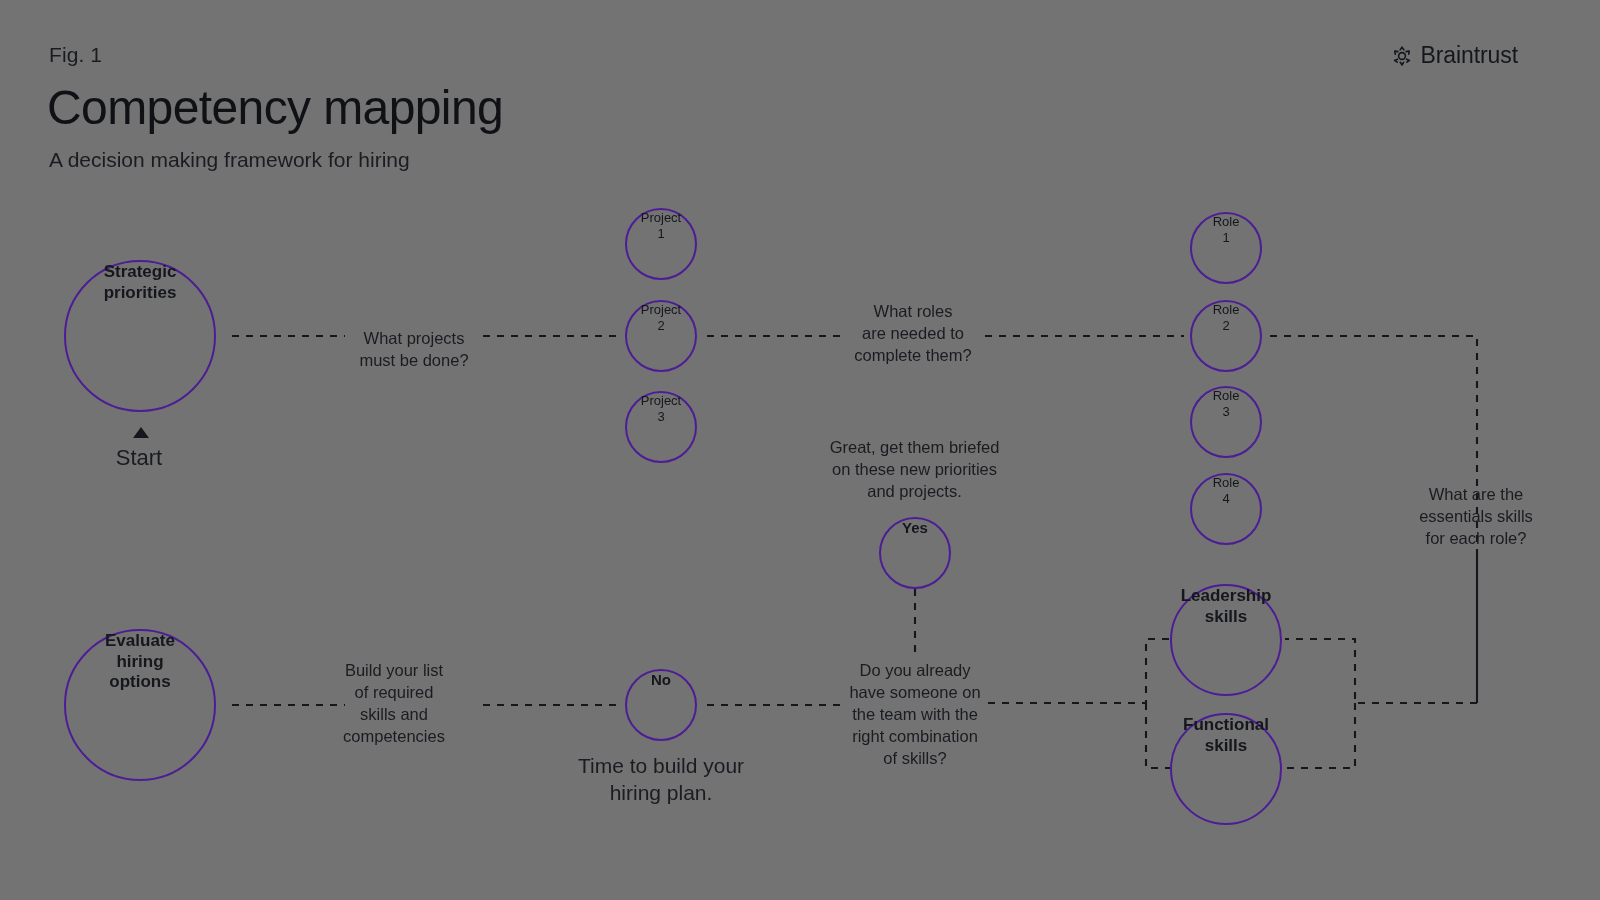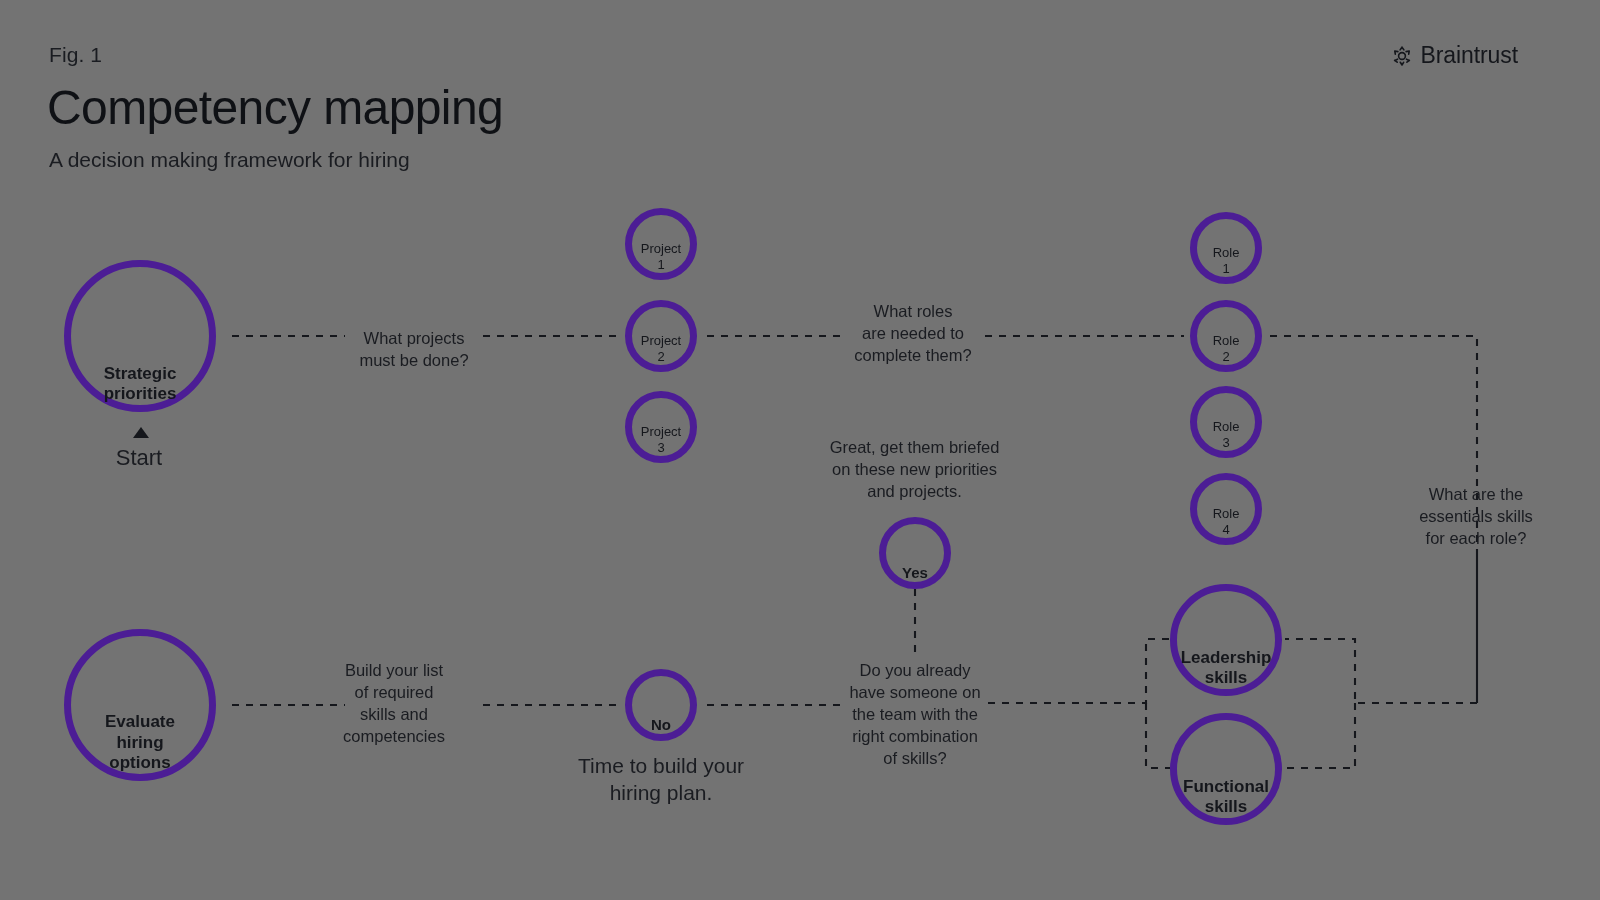--- a/index.html
+++ b/index.html
@@ -78,25 +78,25 @@
     fill: none;
     stroke: #15171c;
     stroke-width: 2.1;
     stroke-dasharray: 7 7;
     stroke-linecap: butt;
   }
 
   
   .node {
     position: absolute;
-    border: 7px solid #4c1d95;
+    border: 2px solid #4c1d95;
     border-radius: 50%;
     background: transparent;
     display: flex;
-    align-items: flex-end;
+    align-items: flex-start;
     justify-content: center;
     text-align: center;
     box-sizing: border-box;
     line-height: 1.22;
   }
   .node span { display: block; }
   .node.bold { font-weight: 700; }
 
   .node-lg { width: 152px; height: 152px; font-size: 17px; }
   .node-md { width: 112px; height: 112px; font-size: 17px; }

